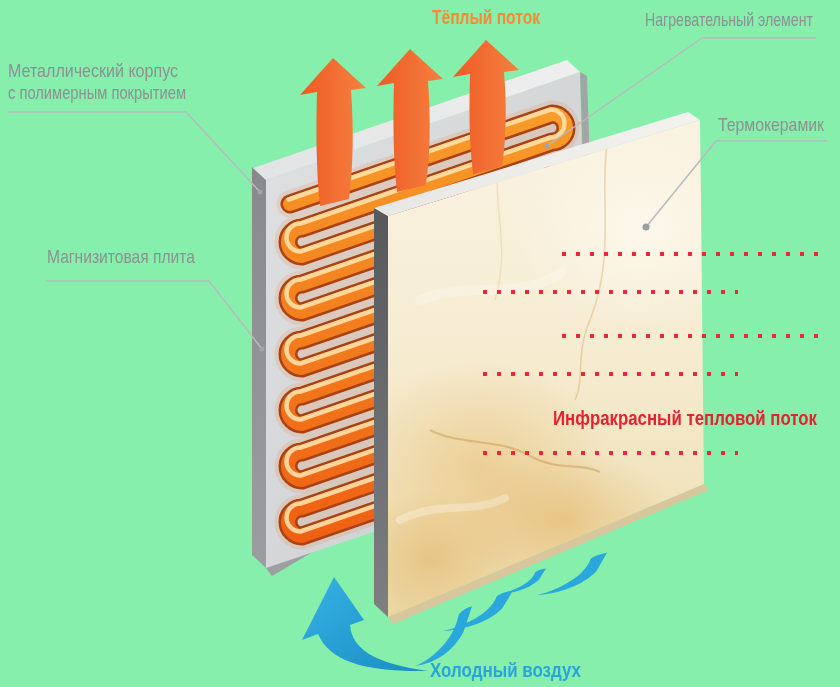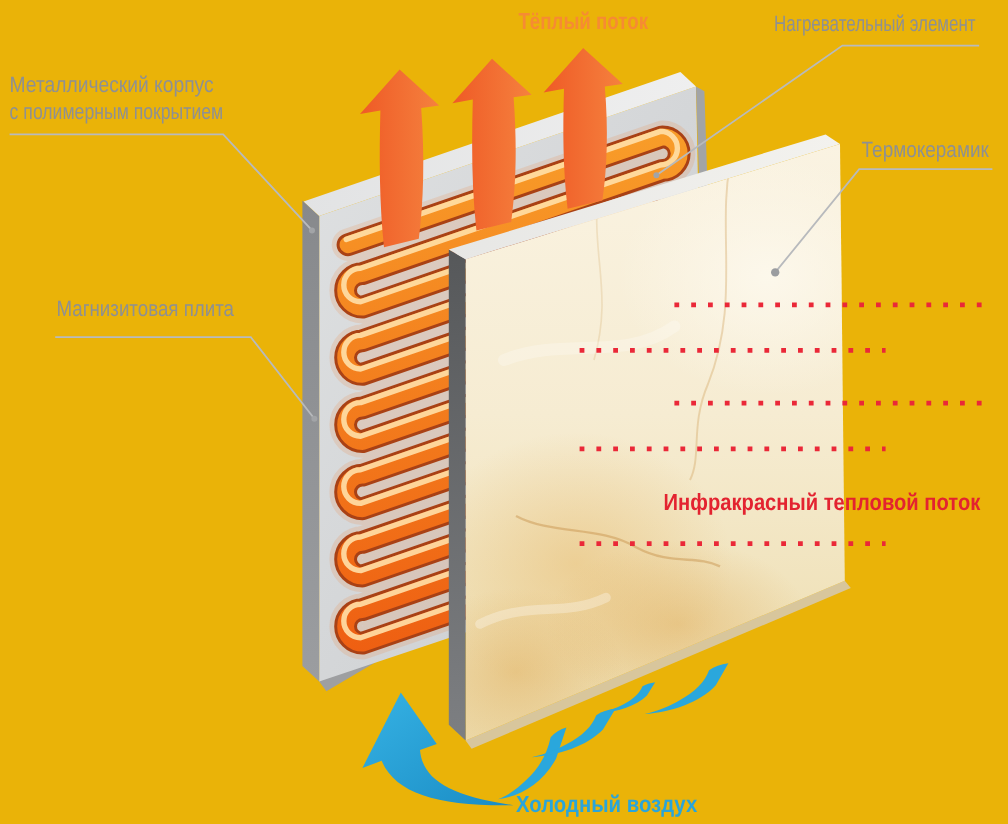--- a/index.html
+++ b/index.html
@@ -1,19 +1,19 @@
 <!DOCTYPE html>
 <html><head>
 <meta charset="utf-8">
 <style>
   html,body{margin:0;padding:0;background:#ffffff;}
   .stage{
     position:relative;
     width:840px;height:687px;
-    background:#eab308;
+    background:#86efac;
     overflow:hidden;
     font-family:"Liberation Sans",sans-serif;
   }
   svg{display:block;}
   .t-reg{font-family:"Liberation Sans",sans-serif;font-weight:400;}
   .t-bold{font-family:"Liberation Sans",sans-serif;font-weight:700;}
   .leader{fill:none;stroke:#b8babd;stroke-width:1.5;}
   .ray{stroke:#ea2838;stroke-width:4;stroke-dasharray:4 10;stroke-linecap:butt;}
 </style>
 </head>

